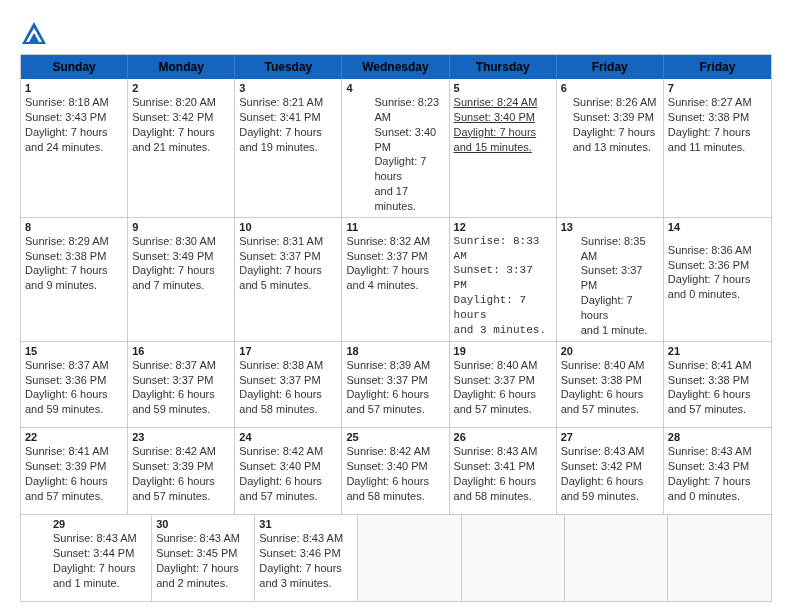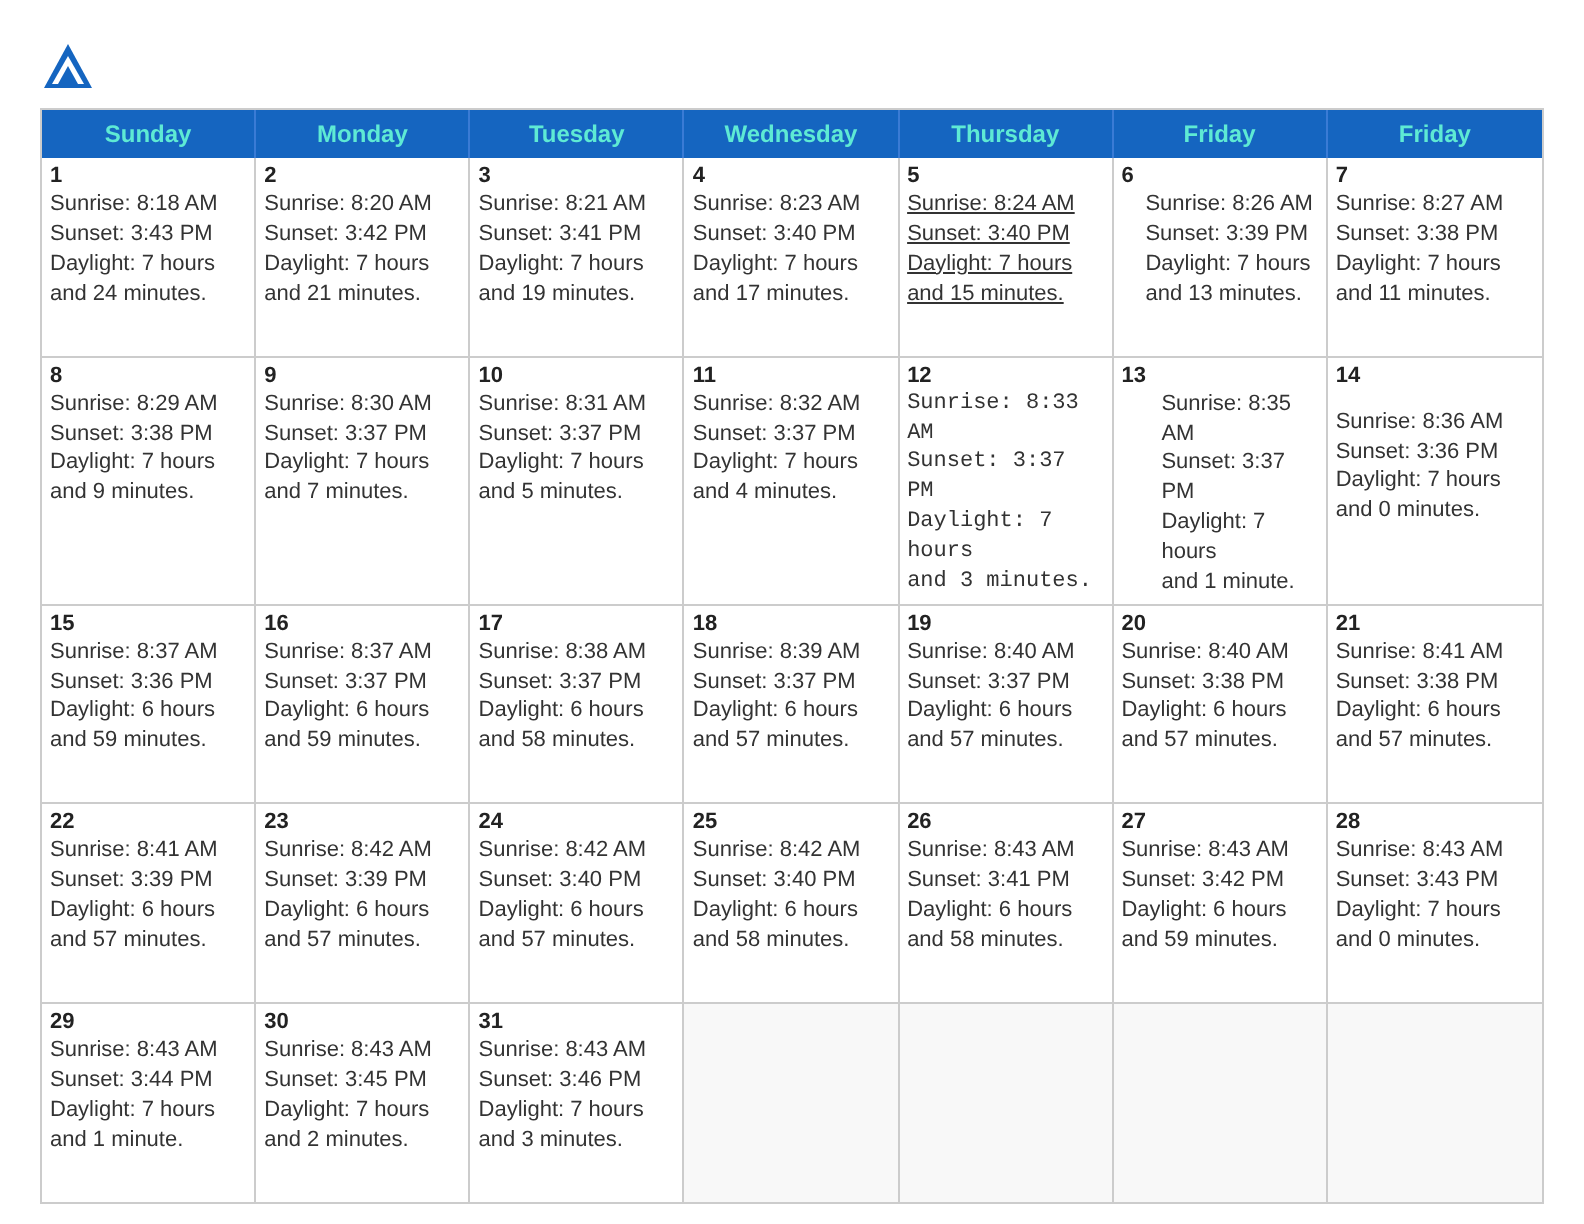--- a/index.html
+++ b/index.html
@@ -65,40 +65,40 @@
       display: flex;
       flex-direction: column;
       border: 1px solid #ccc;
     }
     .cal-header {
       display: grid;
       grid-template-columns: repeat(7, 1fr);
       background: #1565c0;
     }
     .cal-header-cell {
-      color: #5eead4;
+      color: #000000;
       font-size: 12px;
       font-weight: bold;
       text-align: center;
       padding: 5px 2px;
       border-right: 1px solid #3a7bd5;
     }
     .cal-header-cell:last-child { border-right: none; }
     .cal-body {
       flex: 1;
       display: flex;
       flex-direction: column;
     }
     .cal-row {
       display: grid;
       grid-template-columns: repeat(7, 1fr);
       flex: 1;
       border-bottom: 1px solid #ccc;
     }
-    .cal-row:last-child { border-bottom: none; }
+    .cal-row:last-child { border-bottom: none; margin-left: 28px; }
     .cal-cell {
       border-right: 1px solid #ccc;
       padding: 3px 4px;
       font-size: 9.5px;
       color: #333;
       vertical-align: top;
       background: #fff;
       min-height: 0;
     }
     .cal-cell:last-child { border-right: none; }
@@ -166,21 +166,21 @@
           </div>
           <div class="cal-cell">
             <span class="day-num">3</span>
             <div class="cell-text" style="white-space: pre-line;">Sunrise: 8:21 AM
 Sunset: 3:41 PM
 Daylight: 7 hours
 and 19 minutes.</div>
           </div>
           <div class="cal-cell">
             <span class="day-num">4</span>
-            <div class="cell-text" style="white-space: pre-line;">Sunrise: 8:23 AM
+            <div class="cell-text" style="white-space: pre-line; margin-left: 28px;">Sunrise: 8:23 AM
 Sunset: 3:40 PM
 Daylight: 7 hours
 and 17 minutes.</div>
           </div>
           <div class="cal-cell">
             <span class="day-num">5</span>
             <div class="cell-text" style="white-space: pre-line; text-decoration: underline;">Sunrise: 8:24 AM
 Sunset: 3:40 PM
 Daylight: 7 hours
 and 15 minutes.</div>
@@ -204,21 +204,21 @@
           <div class="cal-cell">
             <span class="day-num">8</span>
             <div class="cell-text" style="white-space: pre-line;">Sunrise: 8:29 AM
 Sunset: 3:38 PM
 Daylight: 7 hours
 and 9 minutes.</div>
           </div>
           <div class="cal-cell">
             <span class="day-num">9</span>
             <div class="cell-text" style="white-space: pre-line;">Sunrise: 8:30 AM
-Sunset: 3:37 PM
+Sunset: 3:49 PM
 Daylight: 7 hours
 and 7 minutes.</div>
           </div>
           <div class="cal-cell">
             <span class="day-num">10</span>
             <div class="cell-text" style="white-space: pre-line;">Sunrise: 8:31 AM
 Sunset: 3:37 PM
 Daylight: 7 hours
 and 5 minutes.</div>
           </div>

